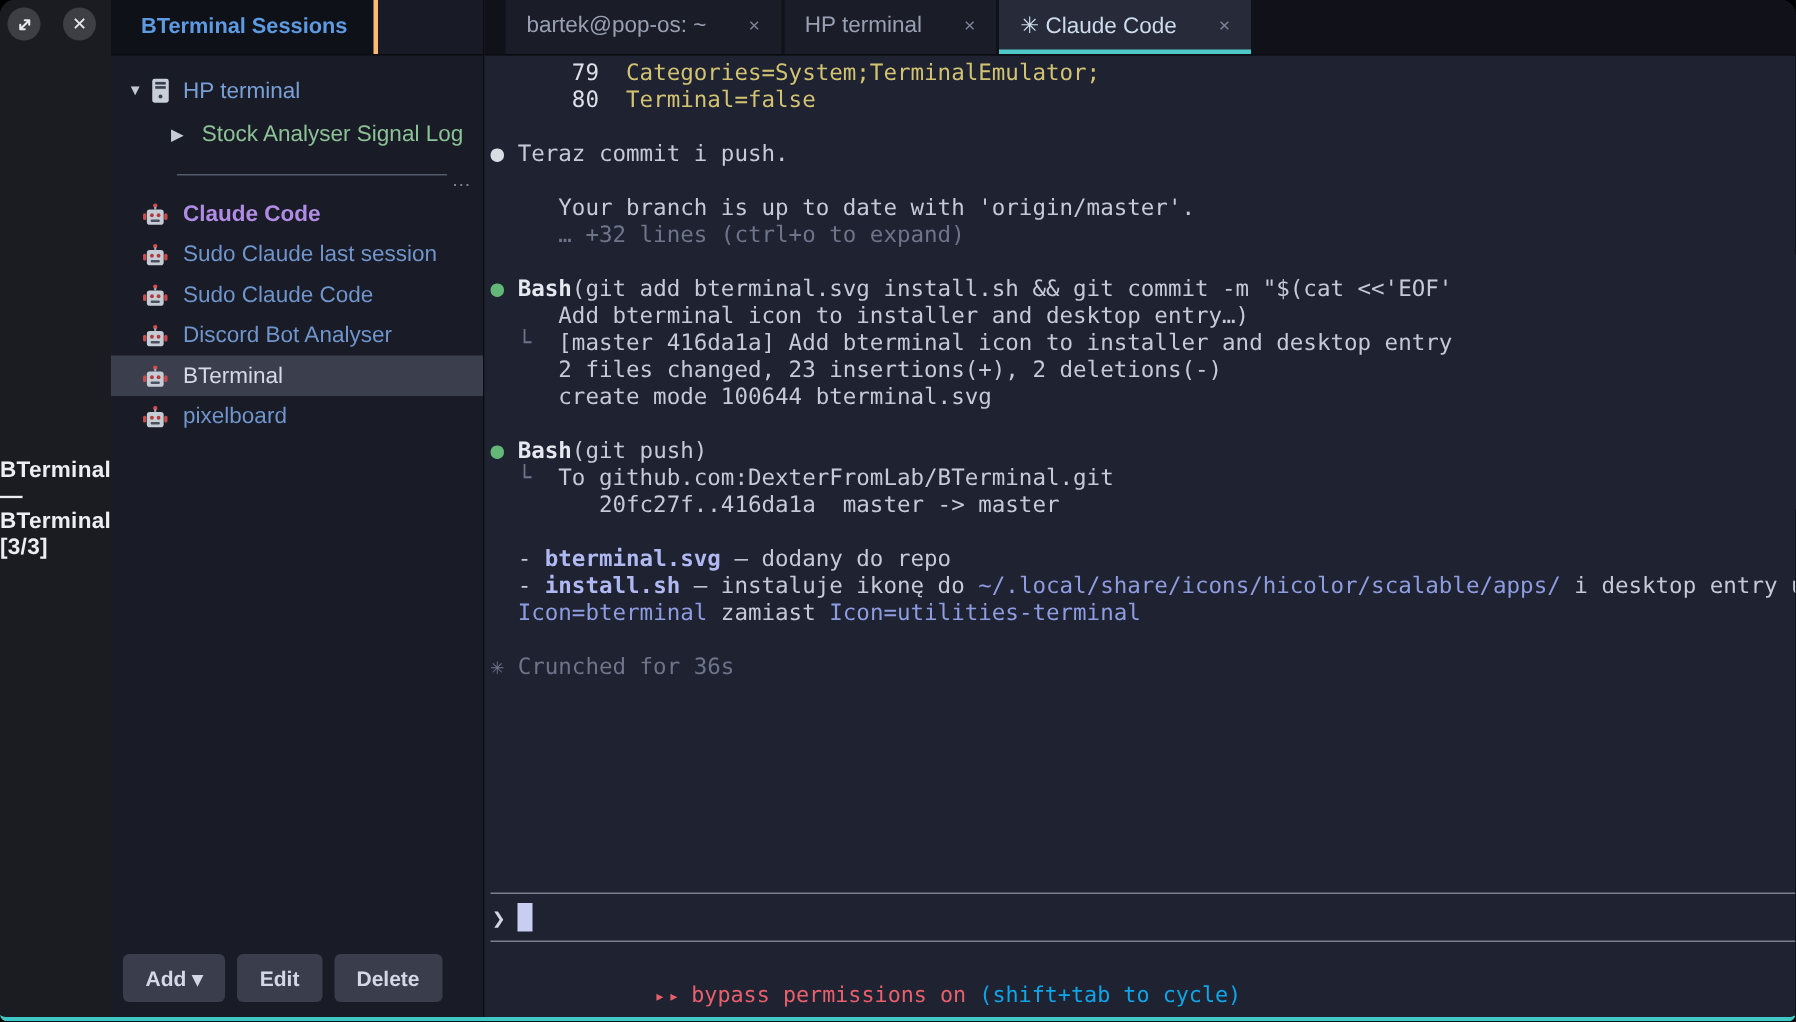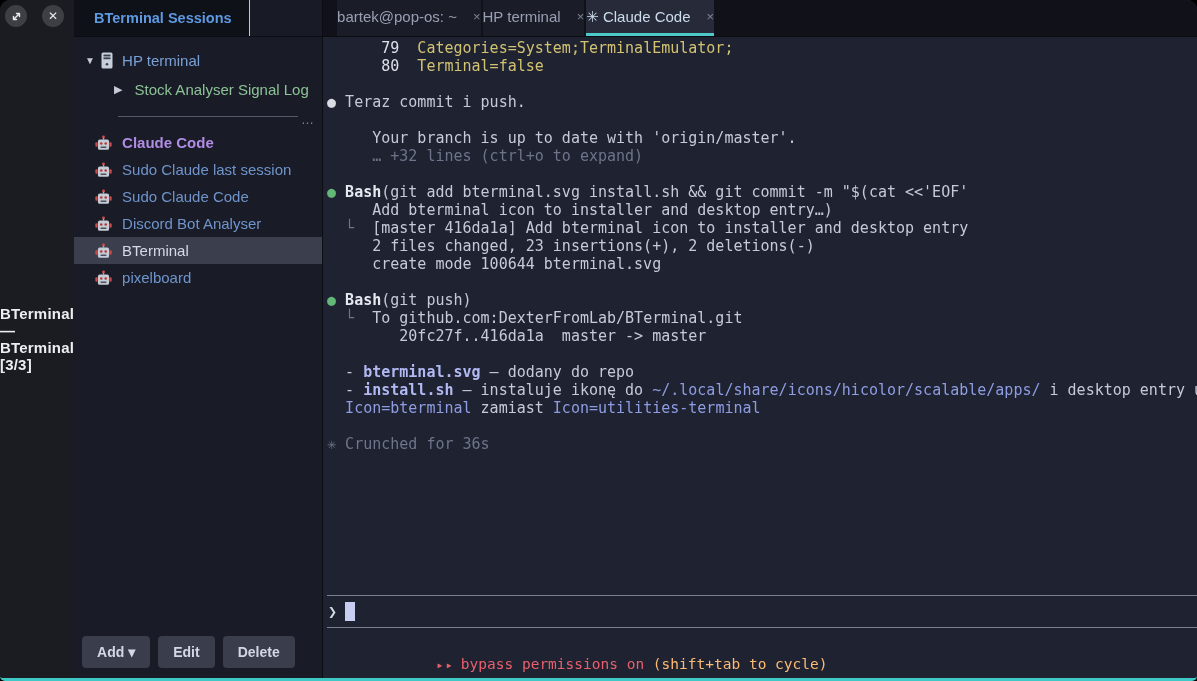--- a/index.html
+++ b/index.html
@@ -13,21 +13,21 @@
   .win-controls{position:absolute;right:10px;top:5px;display:flex;gap:15px;}
   .wc{width:22px;height:22px;border-radius:50%;background:#3e3e45;color:#e9e9ec;display:flex;
       align-items:center;justify-content:center;font-size:12px;line-height:1;cursor:default;}
   
   .body{flex:1;display:flex;min-height:0;}
   
   .sidebar{flex:0 0 248px;width:248px;background:#191b26;display:flex;flex-direction:column;
     border-right:1px solid #0c0d13;min-height:0;}
   .sb-header{flex:0 0 36px;background:#181a25;display:flex;align-items:stretch;border-bottom:1px solid #0b0c11;}
   .sb-header-tab{width:155px;background:#0f1119;display:flex;align-items:center;padding-left:20px;
-    color:#5d9ae2;font-weight:bold;font-size:14.5px;border-right:1px solid #fdba74;}
+    color:#5d9ae2;font-weight:bold;font-size:14.5px;border-right:3px solid #fdba74;}
   .sb-tree{padding-top:9px;}
   .tree-row{height:29px;display:flex;align-items:center;font-size:15px;}
   .expander{width:14px;margin-left:9px;color:#c3c8d5;font-size:10px;text-align:center;}
   .comp-icon{margin:0 9px 0 4px;display:flex;}
   .tree-label{color:#78a0d6;}
   .tree-child{padding-left:40px;}
   .play-icon{color:#c6cbd8;font-size:11px;margin-right:12px;}
   .child-label{color:#8cc296;}
   .sb-divider{display:flex;align-items:center;margin:12px 8px 8px 44px;}
   .sb-divider .line{flex:1;border-top:1px solid #565b6c;}
@@ -39,22 +39,22 @@
   .session-row.selected{background:#3a3e4d;color:#d6dae6;}
   .session-row.bold-purple{color:#b18ce4;font-weight:bold;}
   .sb-spacer{flex:1;}
   .sb-buttons{display:flex;gap:8px;padding:8px 8px 10px 8px;}
   .sb-btn{background:#3a3d4b;border:none;border-radius:4px;color:#d3d8e4;font-weight:bold;font-size:14px;
     font-family:"Liberation Sans",sans-serif;padding:8px 15px;cursor:default;}
   
   .main{flex:1;display:flex;flex-direction:column;min-width:0;background:#1f2231;}
   .tabbar{flex:0 0 36px;background:#111219;display:flex;align-items:stretch;padding-left:14px;
     border-bottom:1px solid #0c0d13;position:relative;}
-  .tab{display:flex;align-items:center;padding:0 0;margin-right:2px;background:#1a1c27;color:#99a0b4;
-    font-size:15px;gap:16px;border-bottom:3px solid transparent;cursor:default;}
+  .tab{display:flex;align-items:center;padding:0 14px;margin-right:2px;background:#1a1c27;color:#99a0b4;
+    font-size:15px;gap:28px;border-bottom:3px solid transparent;cursor:default;}
   .tab.active{background:#272a39;color:#cbdcec;border-bottom:3px solid #4ec9c7;}
   .tab .close{color:#7d8398;font-size:13px;}
   .tabbar-corner{position:absolute;right:0;bottom:0;width:16px;height:17px;background:#0d0e15;}
   
   .terminal{flex:1;display:flex;flex-direction:column;min-height:0;position:relative;
     font-family:"DejaVu Sans Mono","Liberation Mono",monospace;font-size:15px;line-height:18px;
     padding:2px 0 0 4px;color:#c5cad9;}
   .tl{height:18px;white-space:pre;}
   .c-num{color:#dde0e8;}
   .c-y{color:#d2c372;}
@@ -65,21 +65,21 @@
   .c-b{color:#e6e9f0;font-weight:bold;}
   .c-bl{color:#b0b9f2;font-weight:bold;}
   .c-pe{color:#8e9de2;}
   .term-input{margin-top:auto;height:33px;box-sizing:border-box;border-top:1px solid #7a8092;
     border-bottom:1px solid #7a8092;display:flex;align-items:center;padding-left:1px;}
   .prompt-sym{color:#d3d7e2;}
   .cursor{display:inline-block;width:10px;height:19px;background:#c8cef2;margin-left:8px;}
   .term-status{height:50px;box-sizing:border-box;padding:9px 0 0 22px;font-size:14.5px;white-space:pre;}
   .st-arrows{color:#e8606c;font-size:12px;letter-spacing:2px;margin-right:6px;}
   .st-mode{color:#e8606c;}
-  .st-hint{color:#fdba74;}
+  .st-hint{color:#0ea5e9;}
   .scroll-track{position:absolute;top:0;right:0;width:9px;height:100%;background:#1a1c28;}
   .scroll-thumb{position:absolute;top:0;right:0;width:9px;height:14px;background:#0d0f17;}
 </style>
 </head>
 <body>
 
 <div class="window">
 
   <div class="titlebar">
     <span class="title">BTerminal — BTerminal [3/3]</span>

